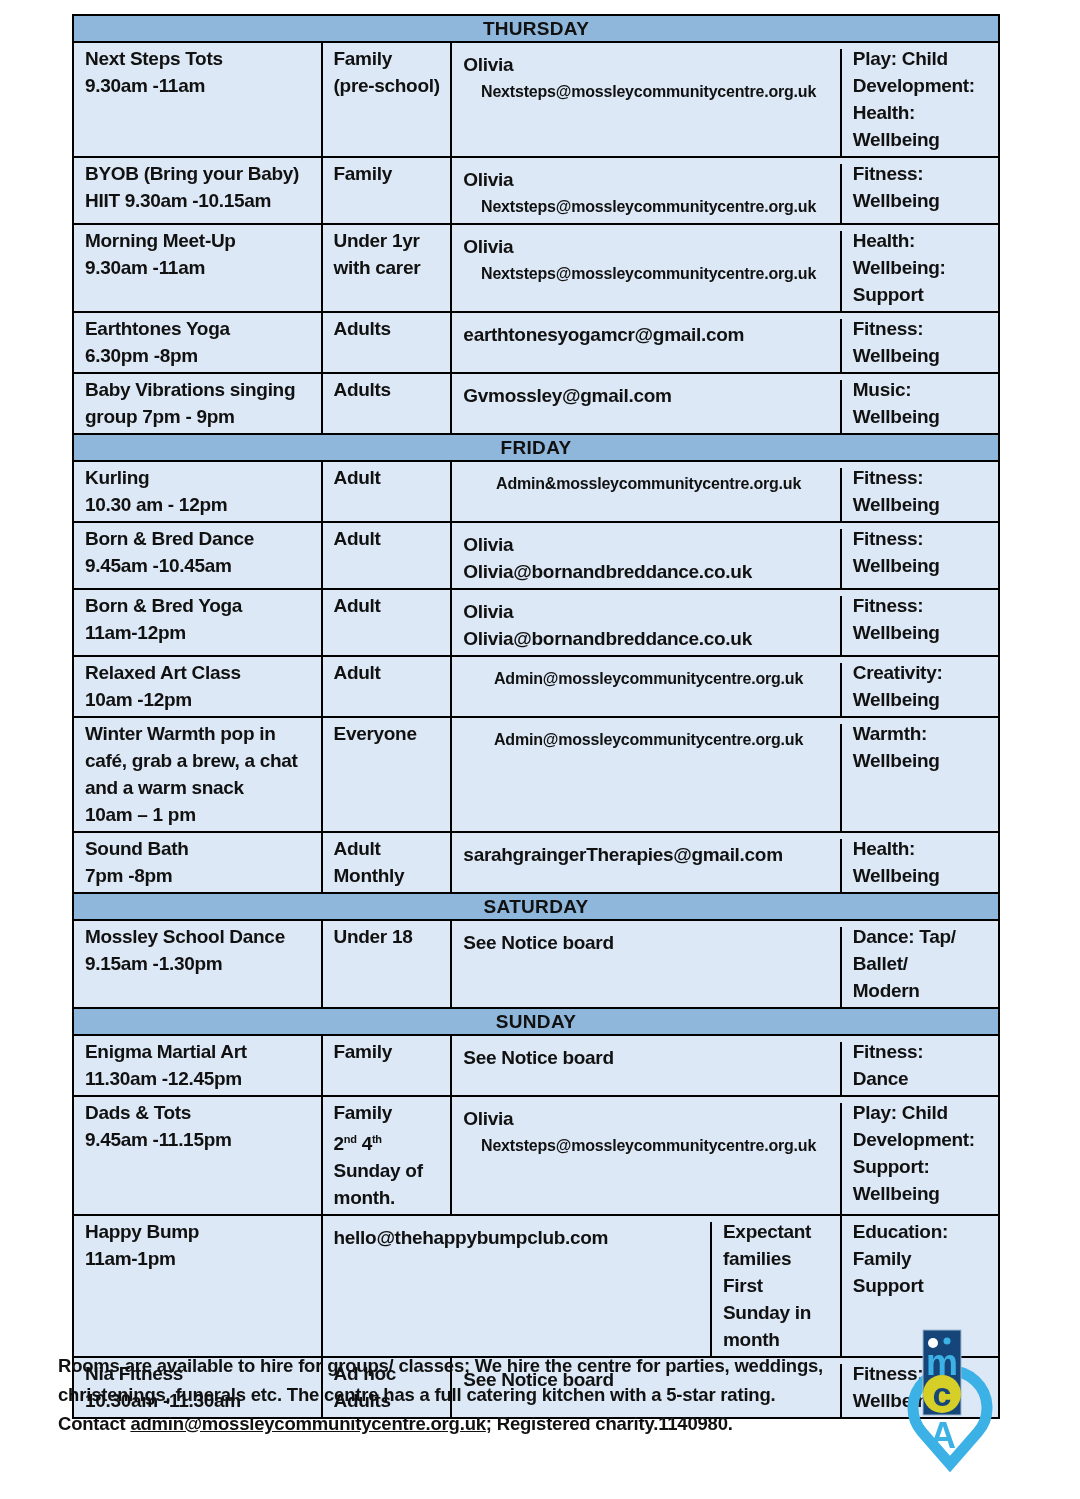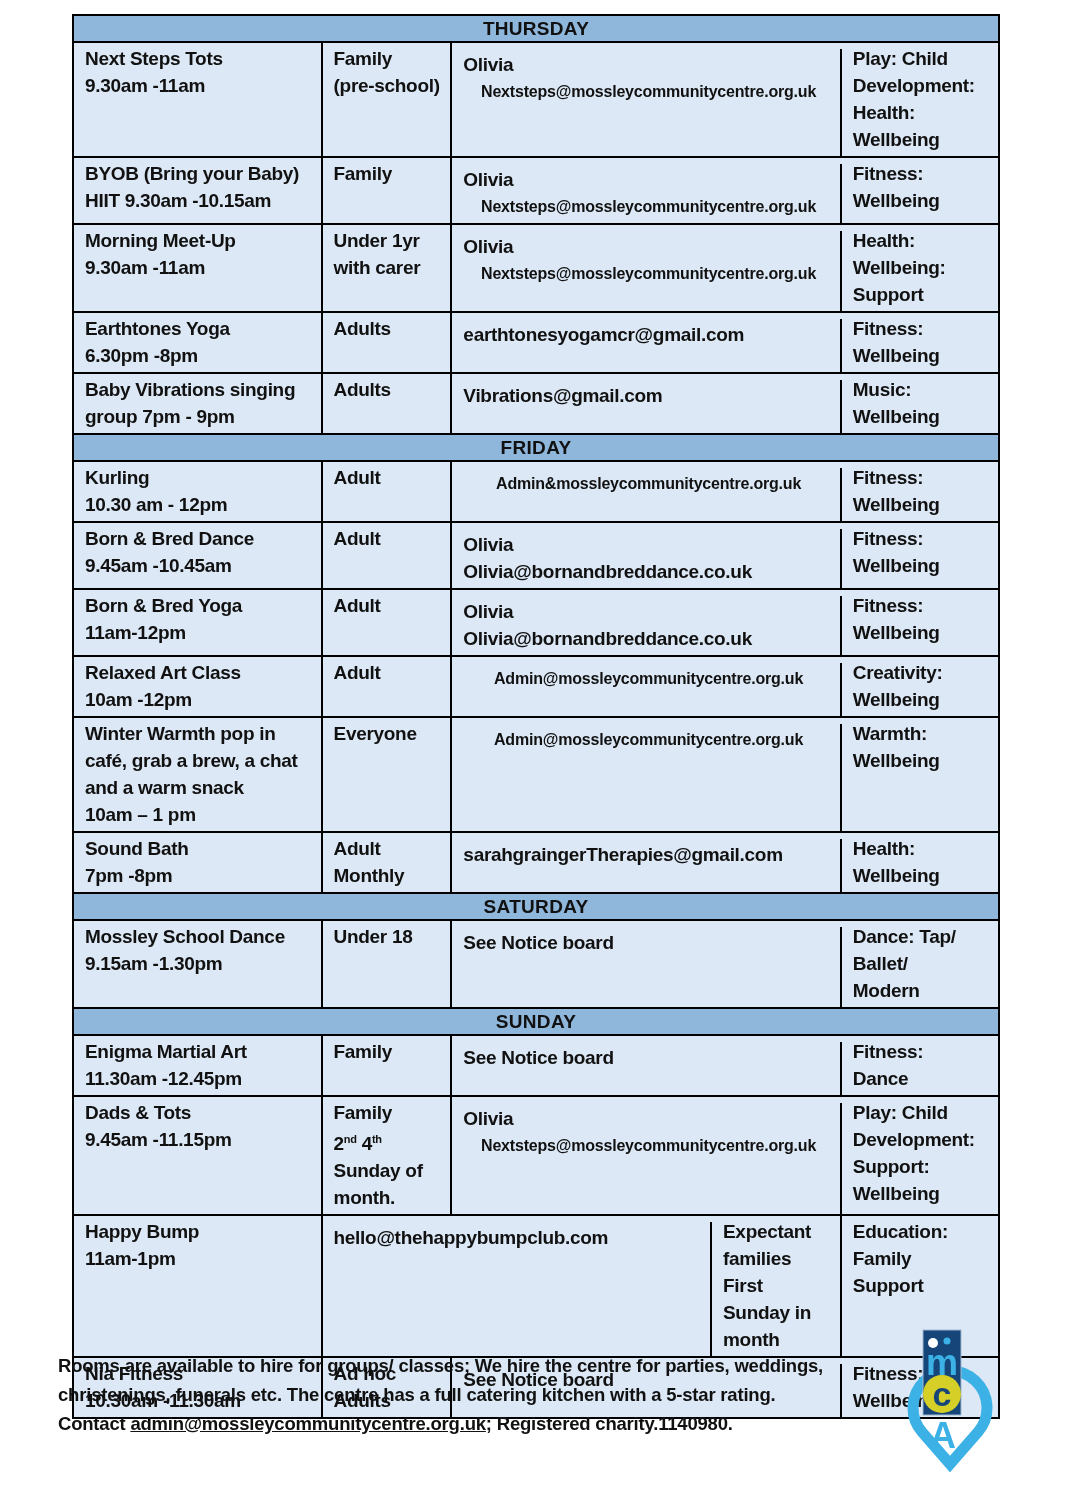--- a/index.html
+++ b/index.html
@@ -122,21 +122,21 @@
       </div>
       <div class="trow">
         <div class="cell c0">
           <div class="line">Baby Vibrations singing</div>
           <div class="line">group 7pm - 9pm</div>
         </div>
         <div class="cell c1">
           <div class="line">Adults</div>
         </div>
         <div class="cell c2">
-          <div class="line">Vibrations@gmail.com</div>
+          <div class="line">Gvmossley@gmail.com</div>
         </div>
         <div class="cell c3">
           <div class="line">Music:</div>
           <div class="line">Wellbeing</div>
         </div>
       </div>
       <div class="day-header">FRIDAY</div>
       <div class="trow">
         <div class="cell c0">
           <div class="line">Kurling</div>

